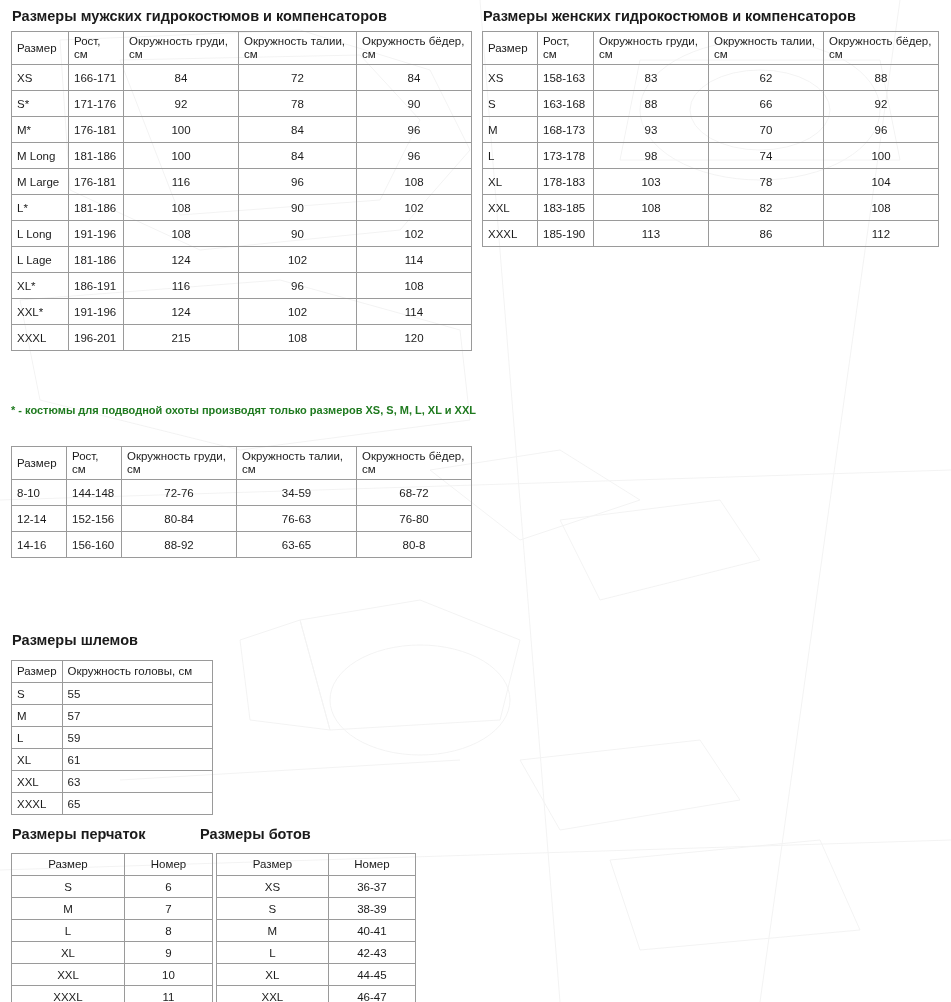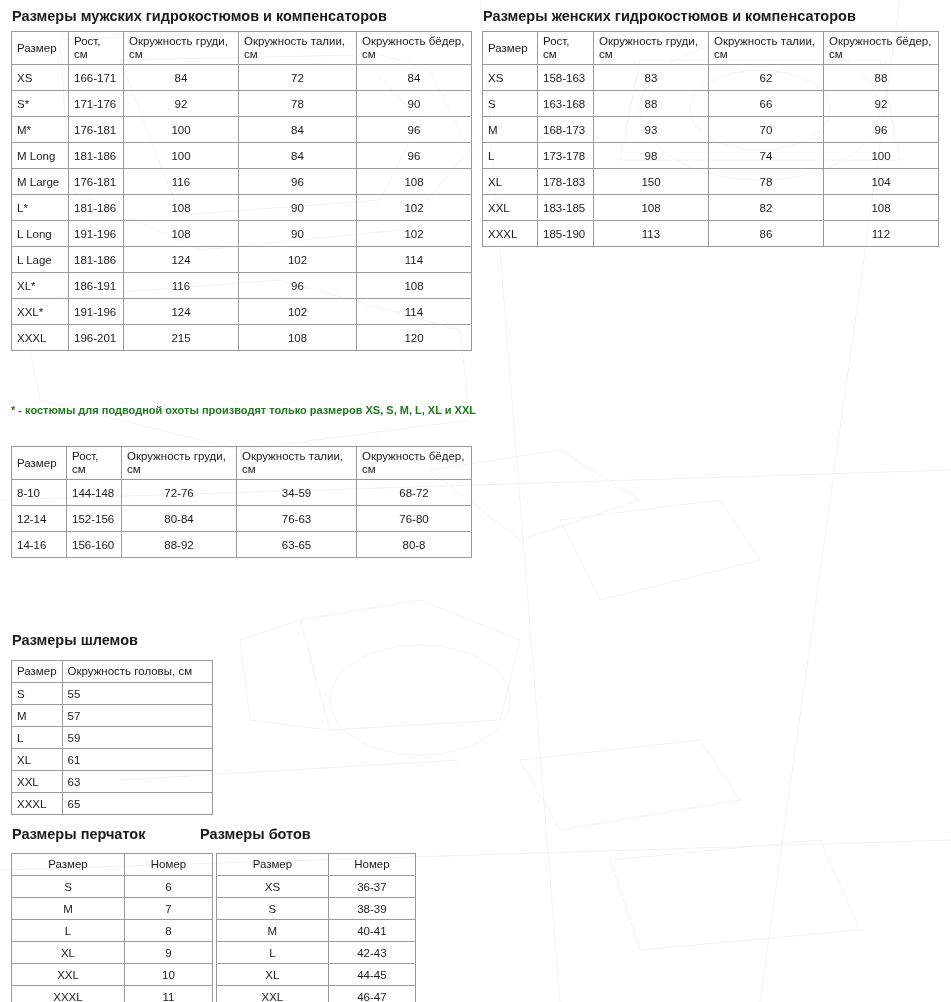--- a/index.html
+++ b/index.html
@@ -320,21 +320,21 @@
           <tr>
             <td class="c-left">L</td>
             <td class="c-left">173-178</td>
             <td class="c-center">98</td>
             <td class="c-center">74</td>
             <td class="c-center">100</td>
           </tr>
           <tr>
             <td class="c-left">XL</td>
             <td class="c-left">178-183</td>
-            <td class="c-center">150</td>
+            <td class="c-center">103</td>
             <td class="c-center">78</td>
             <td class="c-center">104</td>
           </tr>
           <tr>
             <td class="c-left">XXL</td>
             <td class="c-left">183-185</td>
             <td class="c-center">108</td>
             <td class="c-center">82</td>
             <td class="c-center">108</td>
           </tr>

